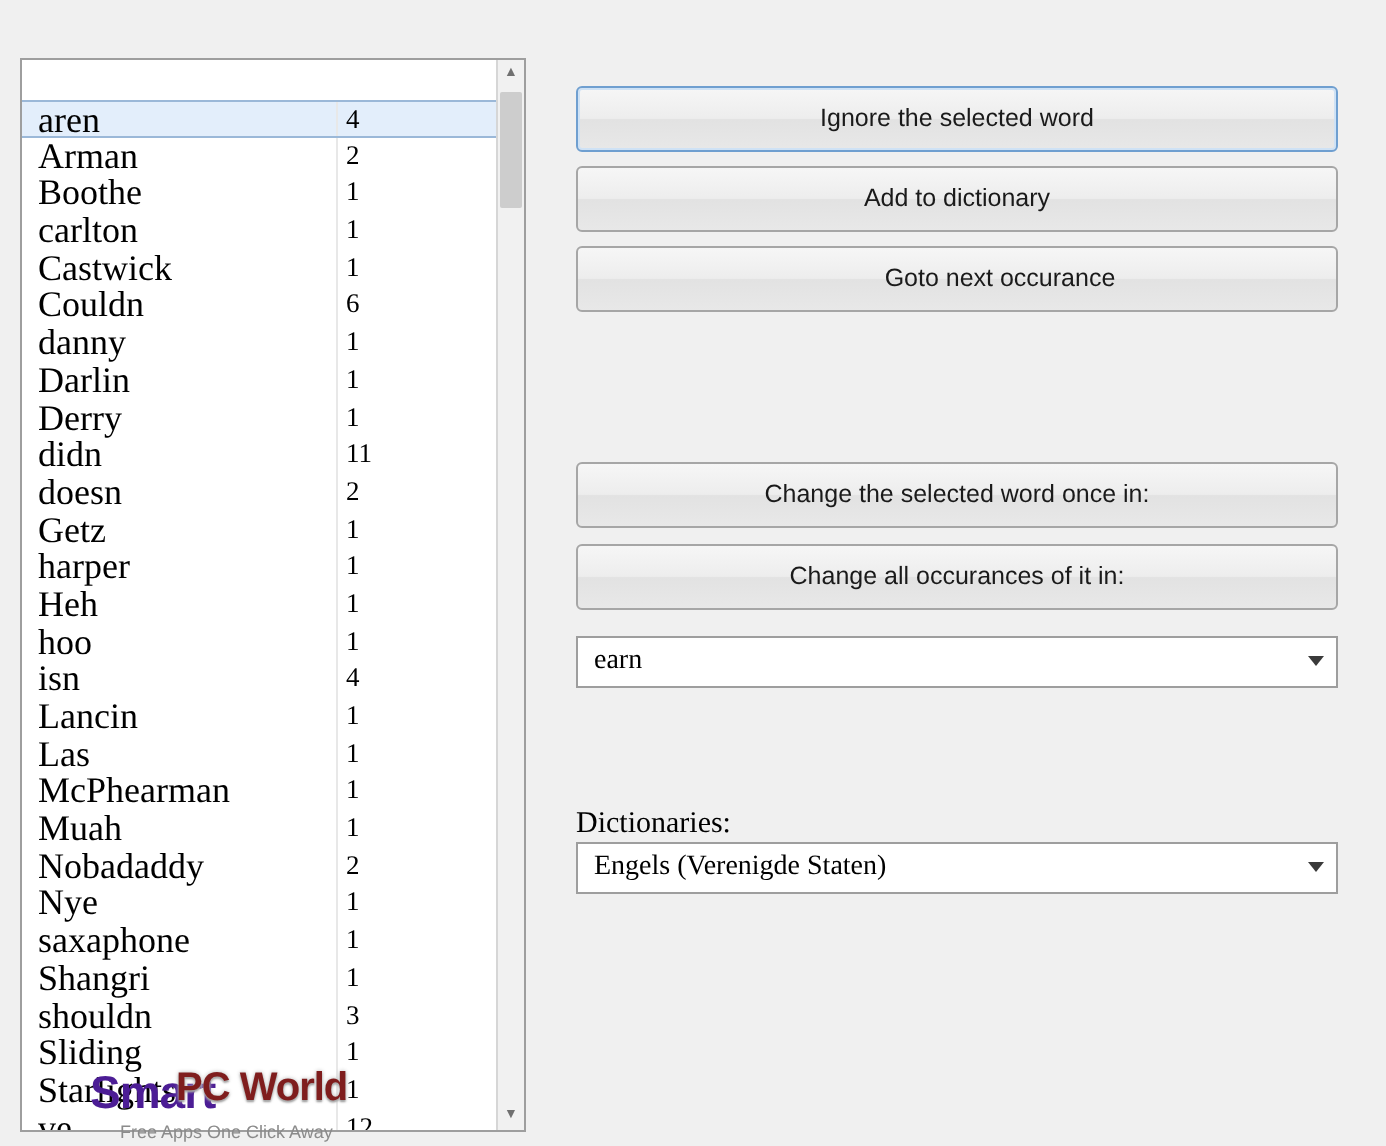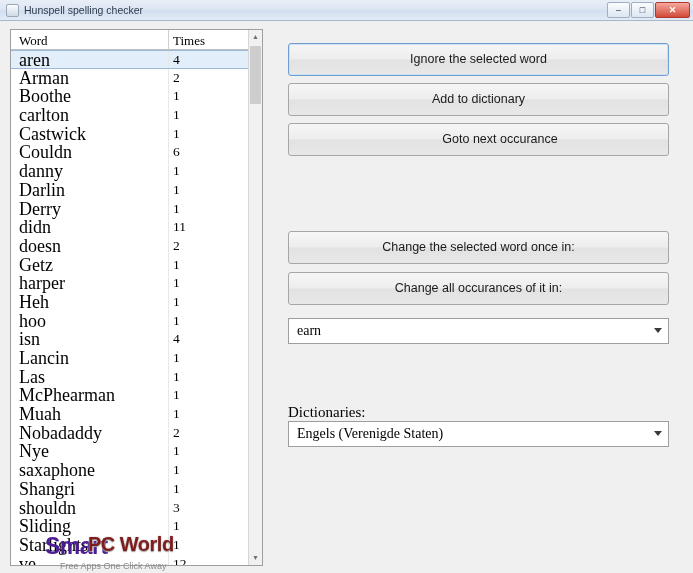--- a/index.html
+++ b/index.html
@@ -298,38 +298,24 @@
     font-family: "Liberation Sans", sans-serif;
     font-size: 9px;
     color: #8b8b8b;
   }
 </style>
 </head>
 <body>
 
 <div class="window">
 
-  <div class="titlebar">
-    <div class="title-icon"></div>
-    <div class="title-text">Hunspell spelling checker</div>
-    <div class="win-buttons">
-      <div class="win-btn">–</div>
-      <div class="win-btn">□</div>
-      <div class="win-btn close">✕</div>
-    </div>
-  </div>
 
   <div class="body-area">
 
     <div class="list-panel">
-      <div class="list-header">
-        <div class="hdr-sep"></div>
-        <div class="hdr-word">Word</div>
-        <div class="hdr-times">Times</div>
-      </div>
       <div class="rows" id="rows-container">
           <div class="row selected">
             <div class="row-divider"></div>
             <div class="w">aren</div>
             <div class="t">4</div>
           </div>
           <div class="row">
             <div class="row-divider"></div>
             <div class="w">Arman</div>
             <div class="t">2</div>

